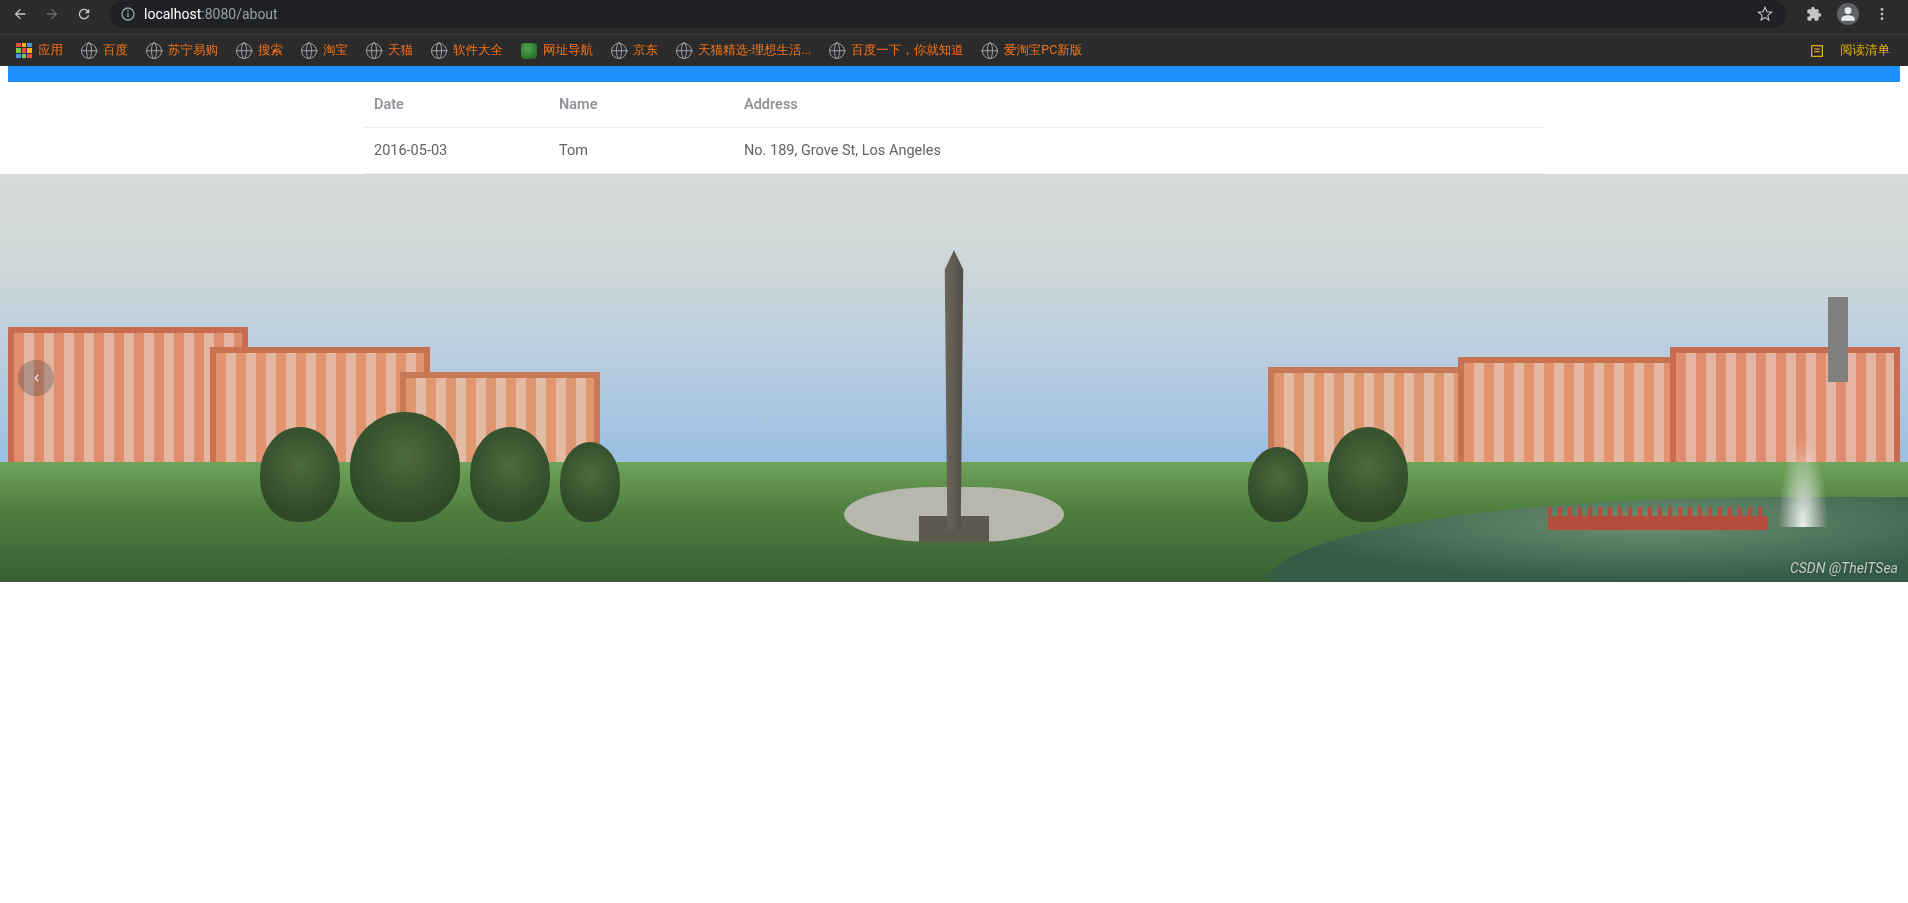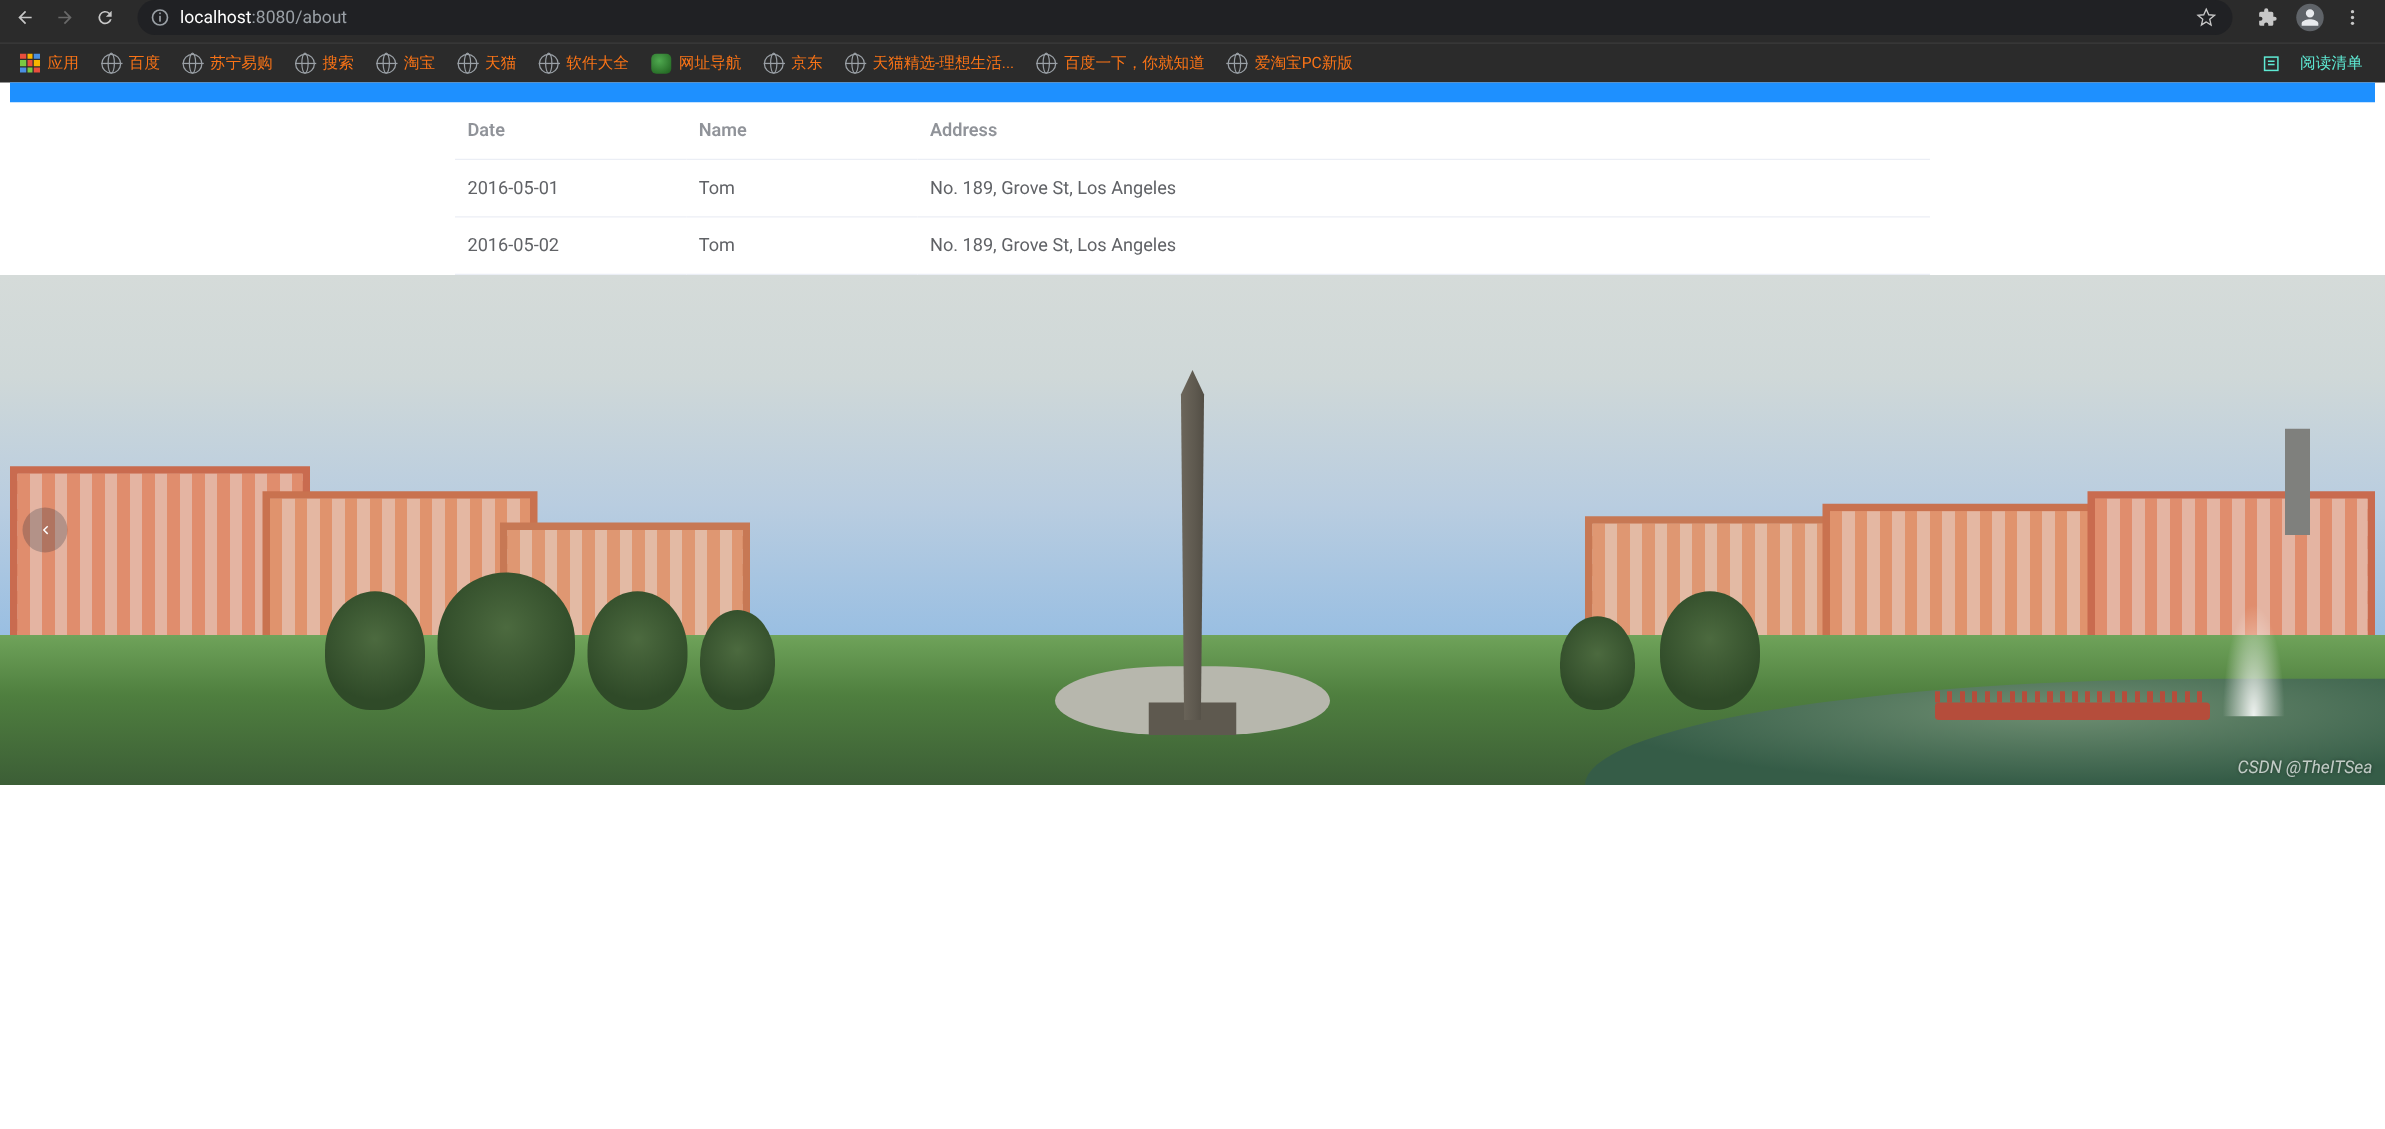--- a/index.html
+++ b/index.html
@@ -24,21 +24,21 @@
     .bookmark { display: flex; align-items: center; gap: 6px; padding: 0 8px; height: 26px; border-radius: 4px; color: #f97316; font-size: 12.5px; cursor: pointer; white-space: nowrap; }
     .apps-icon { width: 16px; height: 16px; display: grid; grid-template-columns: repeat(3, 1fr); grid-template-rows: repeat(3, 1fr); gap: 1px; }
     .apps-icon span:nth-child(1){background:#e94e3c}.apps-icon span:nth-child(2){background:#f7b500}.apps-icon span:nth-child(3){background:#4a90e2}
     .apps-icon span:nth-child(4){background:#7ac943}.apps-icon span:nth-child(5){background:#e94e3c}.apps-icon span:nth-child(6){background:#f7b500}
     .apps-icon span:nth-child(7){background:#4a90e2}.apps-icon span:nth-child(8){background:#7ac943}.apps-icon span:nth-child(9){background:#e94e3c}
     .globe-icon { width: 16px; height: 16px; border: 1.5px solid #9aa0a6; border-radius: 50%; position: relative; flex-shrink: 0; }
     .globe-icon::before { content: ''; position: absolute; inset: -1.5px 4px; border: 1.5px solid #9aa0a6; border-radius: 50%; }
     .globe-icon::after { content: ''; position: absolute; left: -1.5px; right: -1.5px; top: 50%; height: 1.5px; background: #9aa0a6; transform: translateY(-50%); }
     .green-icon { width: 16px; height: 16px; border-radius: 4px; background: radial-gradient(circle at 40% 35%, #4fa94f, #1d5d1d); flex-shrink: 0; }
     .bookmark-spacer { flex: 1; }
-    .reading-list { display: flex; align-items: center; gap: 15px; padding: 0 10px; color: #5eead4; font-size: 12.5px; cursor: pointer; }
+    .reading-list { display: flex; align-items: center; gap: 15px; padding: 0 10px; color: #eab308; font-size: 12.5px; cursor: pointer; }
     .reading-list svg { width: 16px; height: 16px; }
 
     
     .page { position: relative; width: 100%; }
     .blue-strip { height: 16px; background: #1e90ff; margin: 0 8px 0 8px; }
 
     .table-wrap { width: 100%; padding: 0 8px; background: #fff; }
     .data-table { width: 100%; max-width: 1180px; margin: 0 auto; border-collapse: collapse; table-layout: fixed; }
     .data-table th, .data-table td { text-align: left; padding: 14px 10px 14px 10px; font-size: 14.5px; color: #606266; }
     .data-table th { color: #909399; font-weight: 600; border-bottom: 1px solid #ebeef5; }
@@ -207,26 +207,21 @@
     <table class="data-table">
       <thead>
         <tr>
           <th class="col-date">Date</th>
           <th class="col-name">Name</th>
           <th class="col-addr">Address</th>
         </tr>
       </thead>
       <tbody id="table-body">
           <tr>
-            <td>2016-05-01</td>
-            <td>Tom</td>
-            <td>No. 189, Grove St, Los Angeles</td>
-          </tr>
-          <tr>
-            <td>2016-05-02</td>
+            <td>2016-05-03</td>
             <td>Tom</td>
             <td>No. 189, Grove St, Los Angeles</td>
           </tr>
         </tbody>
     </table>
   </div>
 
   <div class="hero">
     <div class="bld l1">
         <div class="win"></div>

